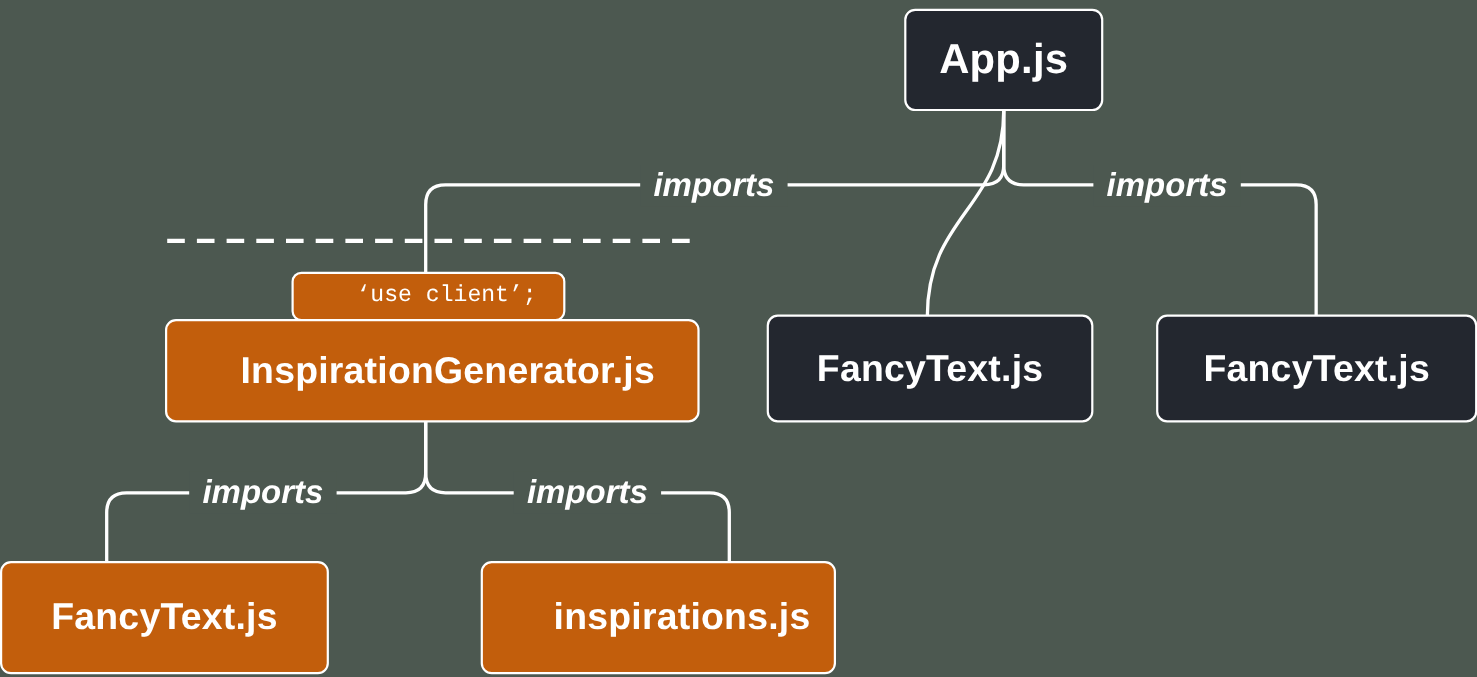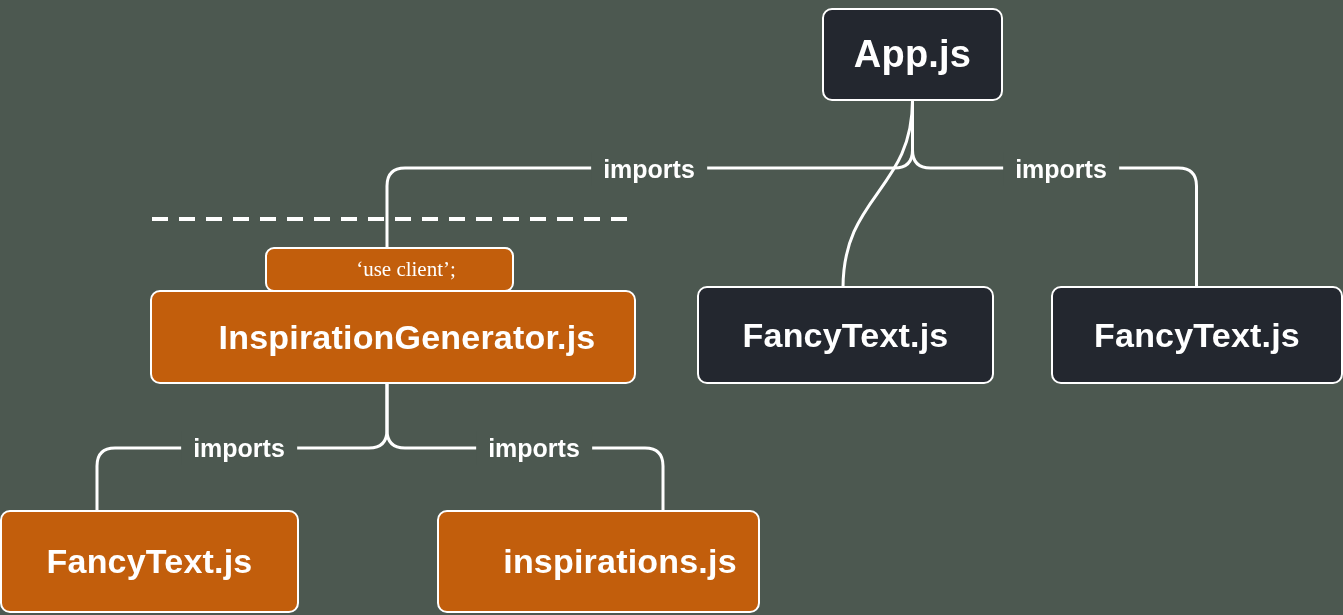--- a/index.html
+++ b/index.html
@@ -46,35 +46,36 @@
   .node.client { background: var(--client-node, #C25E0C); }
   .directive-tag {
     position: absolute;
     display: flex;
     align-items: center;
     justify-content: center;
     background: var(--client-node, #C25E0C);
     border: 2.5px solid var(--edge, #FFFFFF);
     border-radius: 9px;
     color: var(--text, #FFFFFF);
-    font-family: Liberation Serif, serif;
+    font-family: Liberation Mono, monospace;
     font-size: 21px;
     z-index: 1;
     padding-left: 33px;
   }
   .edge-label {
     position: absolute;
     transform: translate(-50%, -50%);
     background: var(--background, #4C5850);
     padding: 2px 12px;
     color: var(--text, #FFFFFF);
-    font-size: 25px;
+    font-size: 30px;
     font-weight: bold;
     white-space: nowrap;
     z-index: 1;
+    font-style: italic;
   }
 </style>
 </head>
 <body>
 
 <div class="canvas">
 
   <svg class="edges" viewBox="0 0 1343 615" aria-hidden="true">
     <path d="M 912.5 100 L 912.5 150 Q 912.5 168 894.5 168 L 405 168 Q 387 168 387 186 L 387 249"></path>
     <path d="M 912.5 100 L 912.5 150 Q 912.5 168 930.5 168 L 1178.5 168 Q 1196.5 168 1196.5 186 L 1196.5 288"></path>

